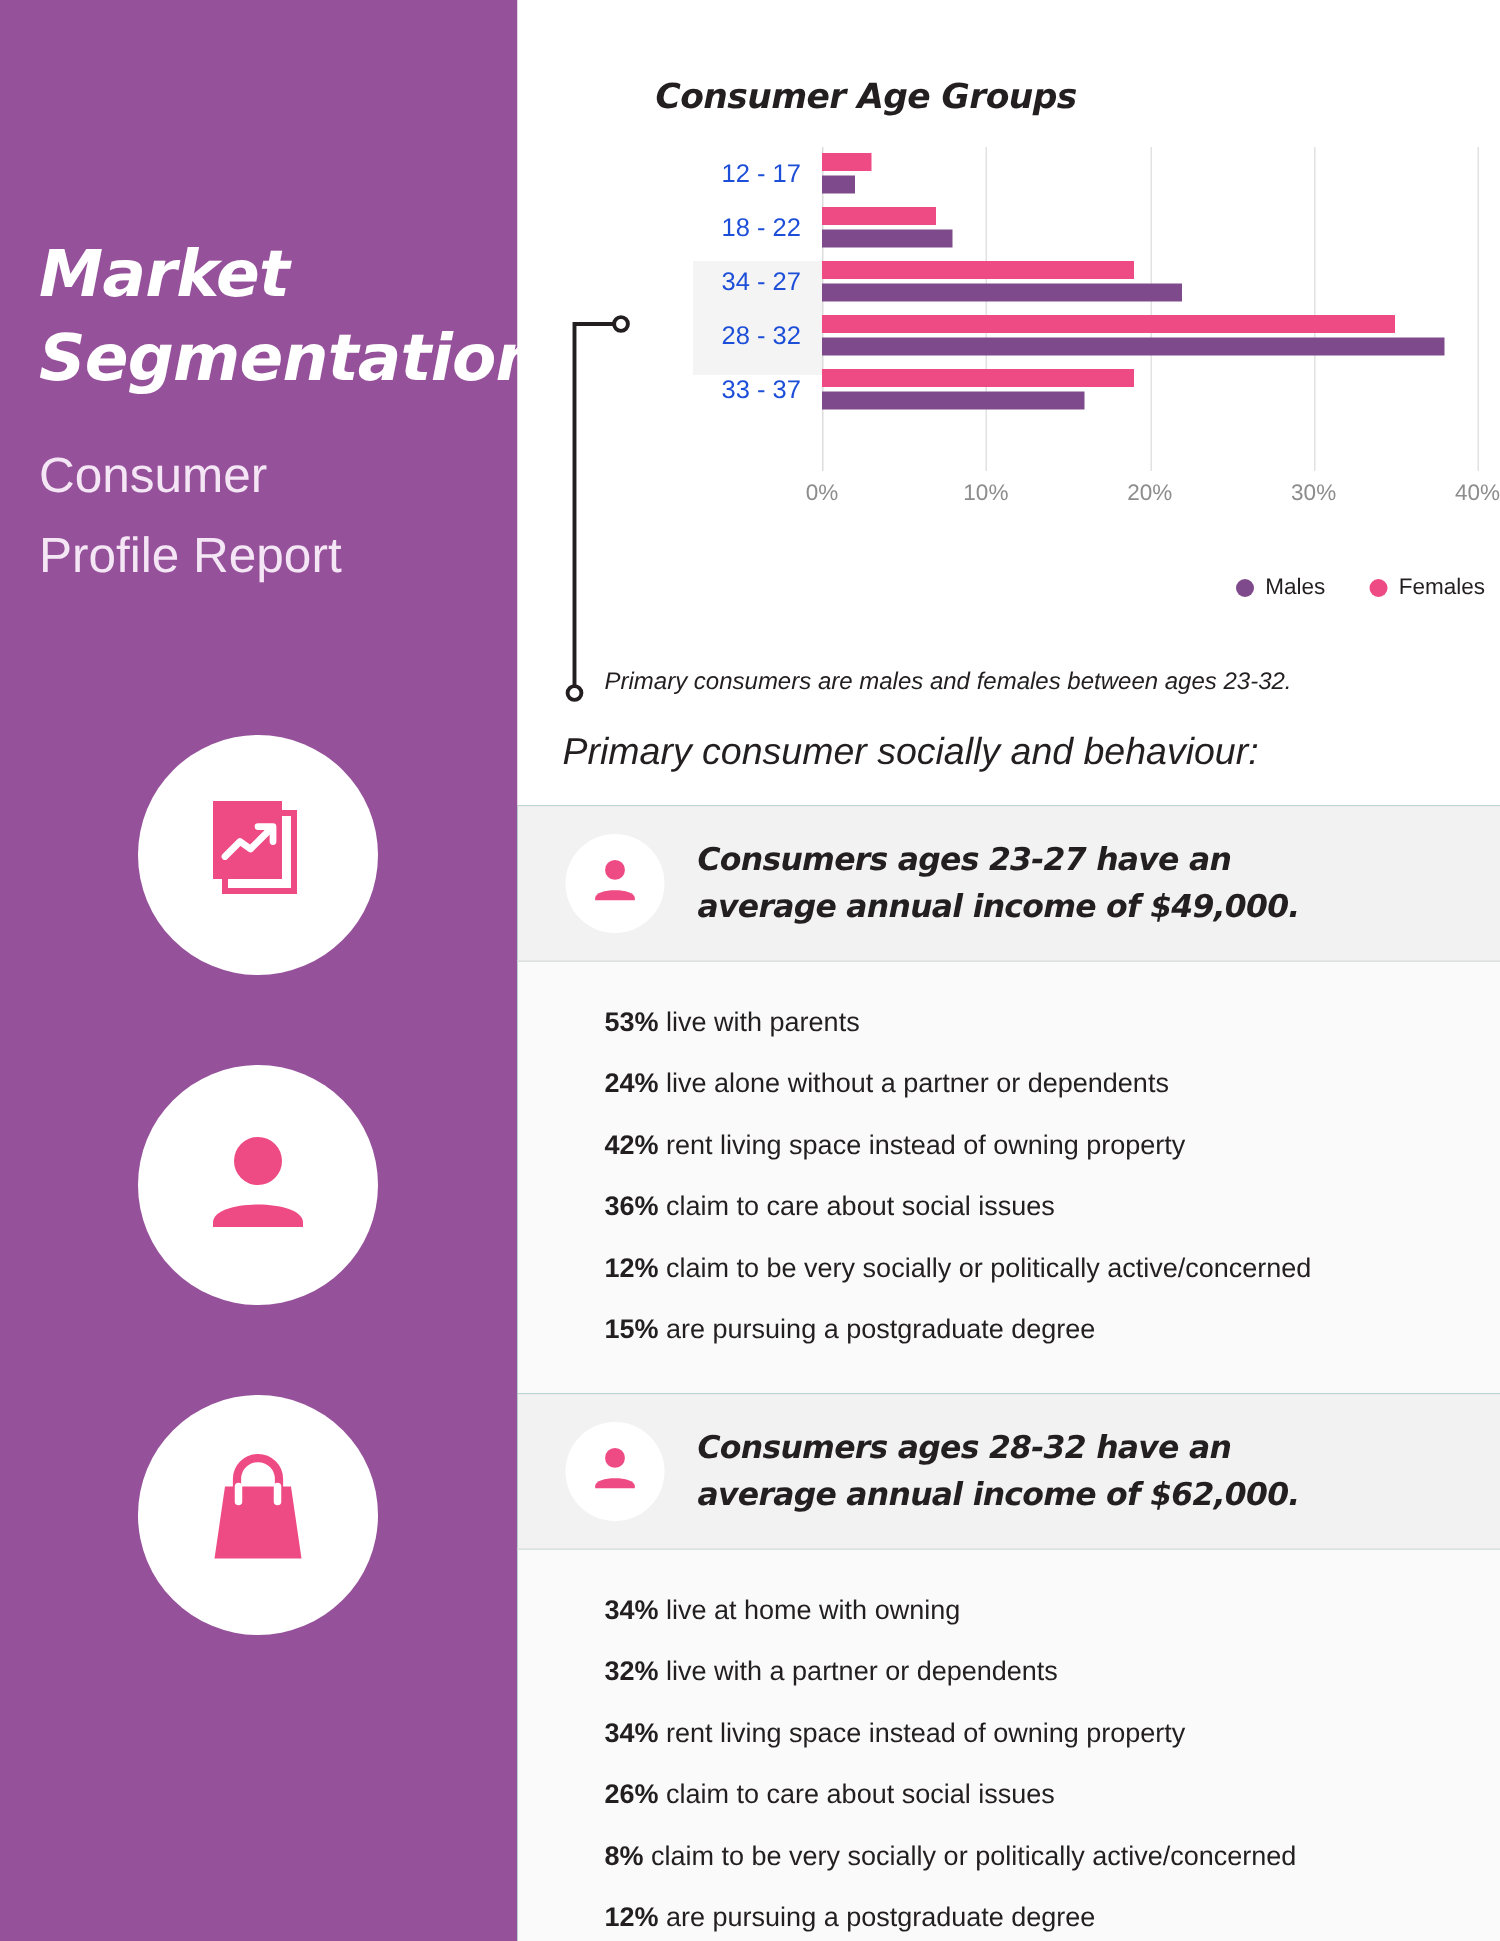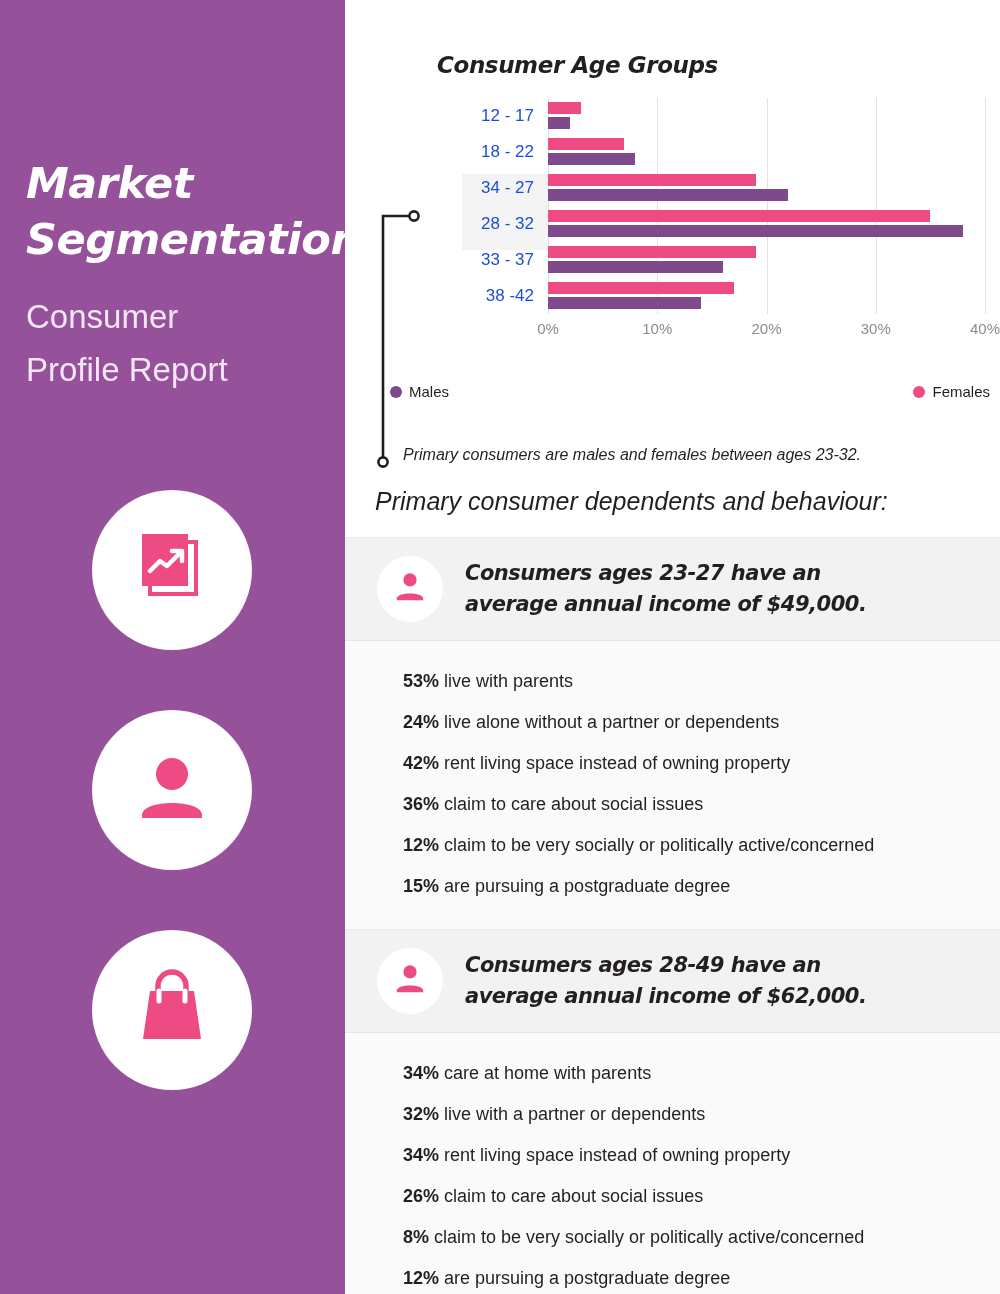--- a/index.html
+++ b/index.html
@@ -166,21 +166,21 @@
     color: #8d8d8d;
     white-space: nowrap;
   }
 
   .legend {
     position: absolute;
     left: 0;
     top: 285px;
     width: 600px;
     display: flex;
-    justify-content: space-between;
+    justify-content: flex-end;
     gap: 30px;
   }
   .legend-item {
     display: flex;
     align-items: center;
     gap: 7px;
   }
   .legend-dot {
     width: 12px; height: 12px; border-radius: 50%;
   }
@@ -351,25 +351,20 @@
             <div class="grp">
               <div class="ylabel">28 - 32</div>
               <div class="bar f" style="width: 382.375px;"></div>
               <div class="bar m" style="width: 415.15px;"></div>
             </div>
             <div class="grp">
               <div class="ylabel">33 - 37</div>
               <div class="bar f" style="width: 207.575px;"></div>
               <div class="bar m" style="width: 174.8px;"></div>
             </div>
-            <div class="grp">
-              <div class="ylabel">38 -42</div>
-              <div class="bar f" style="width: 185.725px;"></div>
-              <div class="bar m" style="width: 152.95px;"></div>
-            </div>
           </div>
       </div>
       <div class="xticks" id="xticks">
           <div class="xtick" style="left: 0px;">0%</div>
           <div class="xtick" style="left: 109.25px;">10%</div>
           <div class="xtick" style="left: 218.5px;">20%</div>
           <div class="xtick" style="left: 327.75px;">30%</div>
           <div class="xtick" style="left: 437px;">40%</div>
         </div>
       <div class="legend" id="legend">
@@ -387,21 +382,21 @@
     <div class="callout">
       <svg width="70" height="275" viewBox="0 0 70 275">
         <path d="M38 16 H10 V258" fill="none" stroke="#231f20" stroke-width="2.6"></path>
         <circle cx="41" cy="16" r="4.6" fill="#ffffff" stroke="#231f20" stroke-width="2.6"></circle>
         <circle cx="10" cy="262" r="4.6" fill="#ffffff" stroke="#231f20" stroke-width="2.6"></circle>
       </svg>
     </div>
 
     <div class="footnote">Primary consumers are males and females between ages 23-32.</div>
 
-    <div class="section-head">Primary consumer dependents and behaviour:</div>
+    <div class="section-head">Primary consumer socially and behaviour:</div>
 
     <div class="blocks" id="blocks">
         <div class="block-header">
           <div class="avatar">
             <span><svg width="34" height="34" viewBox="0 0 72 70">
                 <circle cx="36" cy="20" r="14" fill="#EE4A84"></circle>
                 <path d="M8 60 C8 45 64 45 64 60 L64 63 L8 63 Z" fill="#EE4A84"></path>
               </svg></span>
           </div>
           <div class="block-title">Consumers ages 23-27 have an
@@ -416,25 +411,25 @@
           <div class="stat-row"><span class="stat-pct">15%</span><span> are pursuing a postgraduate degree</span></div>
         </div>
         <div class="blocks-divider"></div>
         <div class="block-header">
           <div class="avatar">
             <span><svg width="34" height="34" viewBox="0 0 72 70">
                 <circle cx="36" cy="20" r="14" fill="#EE4A84"></circle>
                 <path d="M8 60 C8 45 64 45 64 60 L64 63 L8 63 Z" fill="#EE4A84"></path>
               </svg></span>
           </div>
-          <div class="block-title">Consumers ages 28-49 have an
+          <div class="block-title">Consumers ages 28-32 have an
 average annual income of $62,000.</div>
         </div>
         <div class="stat-list">
-          <div class="stat-row"><span class="stat-pct">34%</span><span> care at home with parents</span></div>
+          <div class="stat-row"><span class="stat-pct">34%</span><span> live at home with owning</span></div>
           <div class="stat-row"><span class="stat-pct">32%</span><span> live with a partner or dependents</span></div>
           <div class="stat-row"><span class="stat-pct">34%</span><span> rent living space instead of owning property</span></div>
           <div class="stat-row"><span class="stat-pct">26%</span><span> claim to care about social issues</span></div>
           <div class="stat-row"><span class="stat-pct">8%</span><span> claim to be very socially or politically active/concerned</span></div>
           <div class="stat-row"><span class="stat-pct">12%</span><span> are pursuing a postgraduate degree</span></div>
         </div>
       </div>
 
   </div>
 </div>

